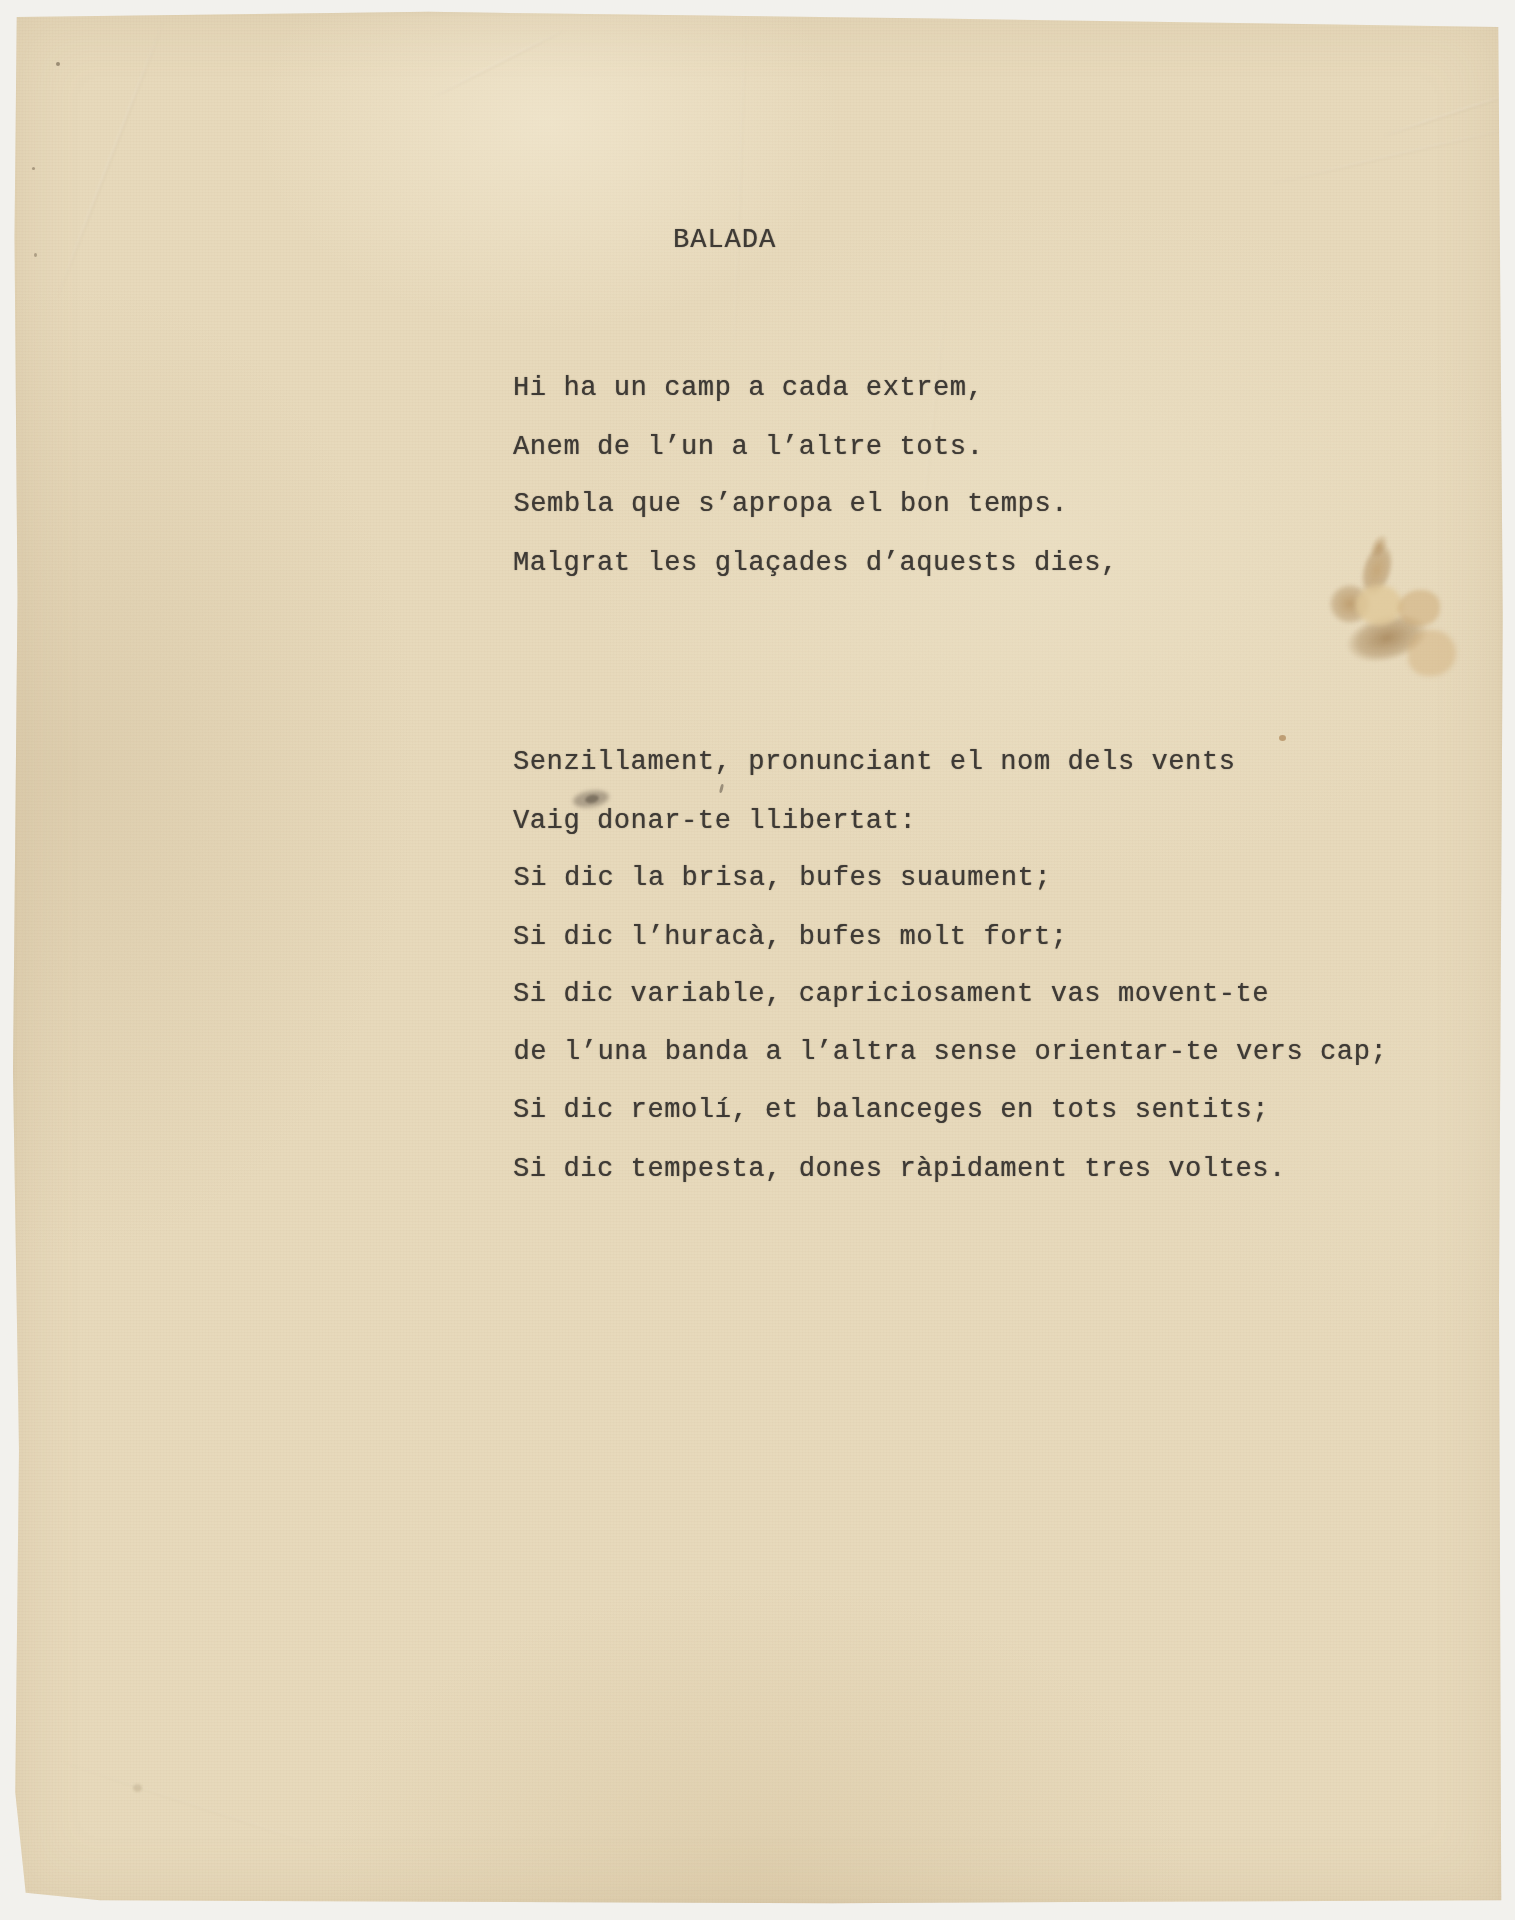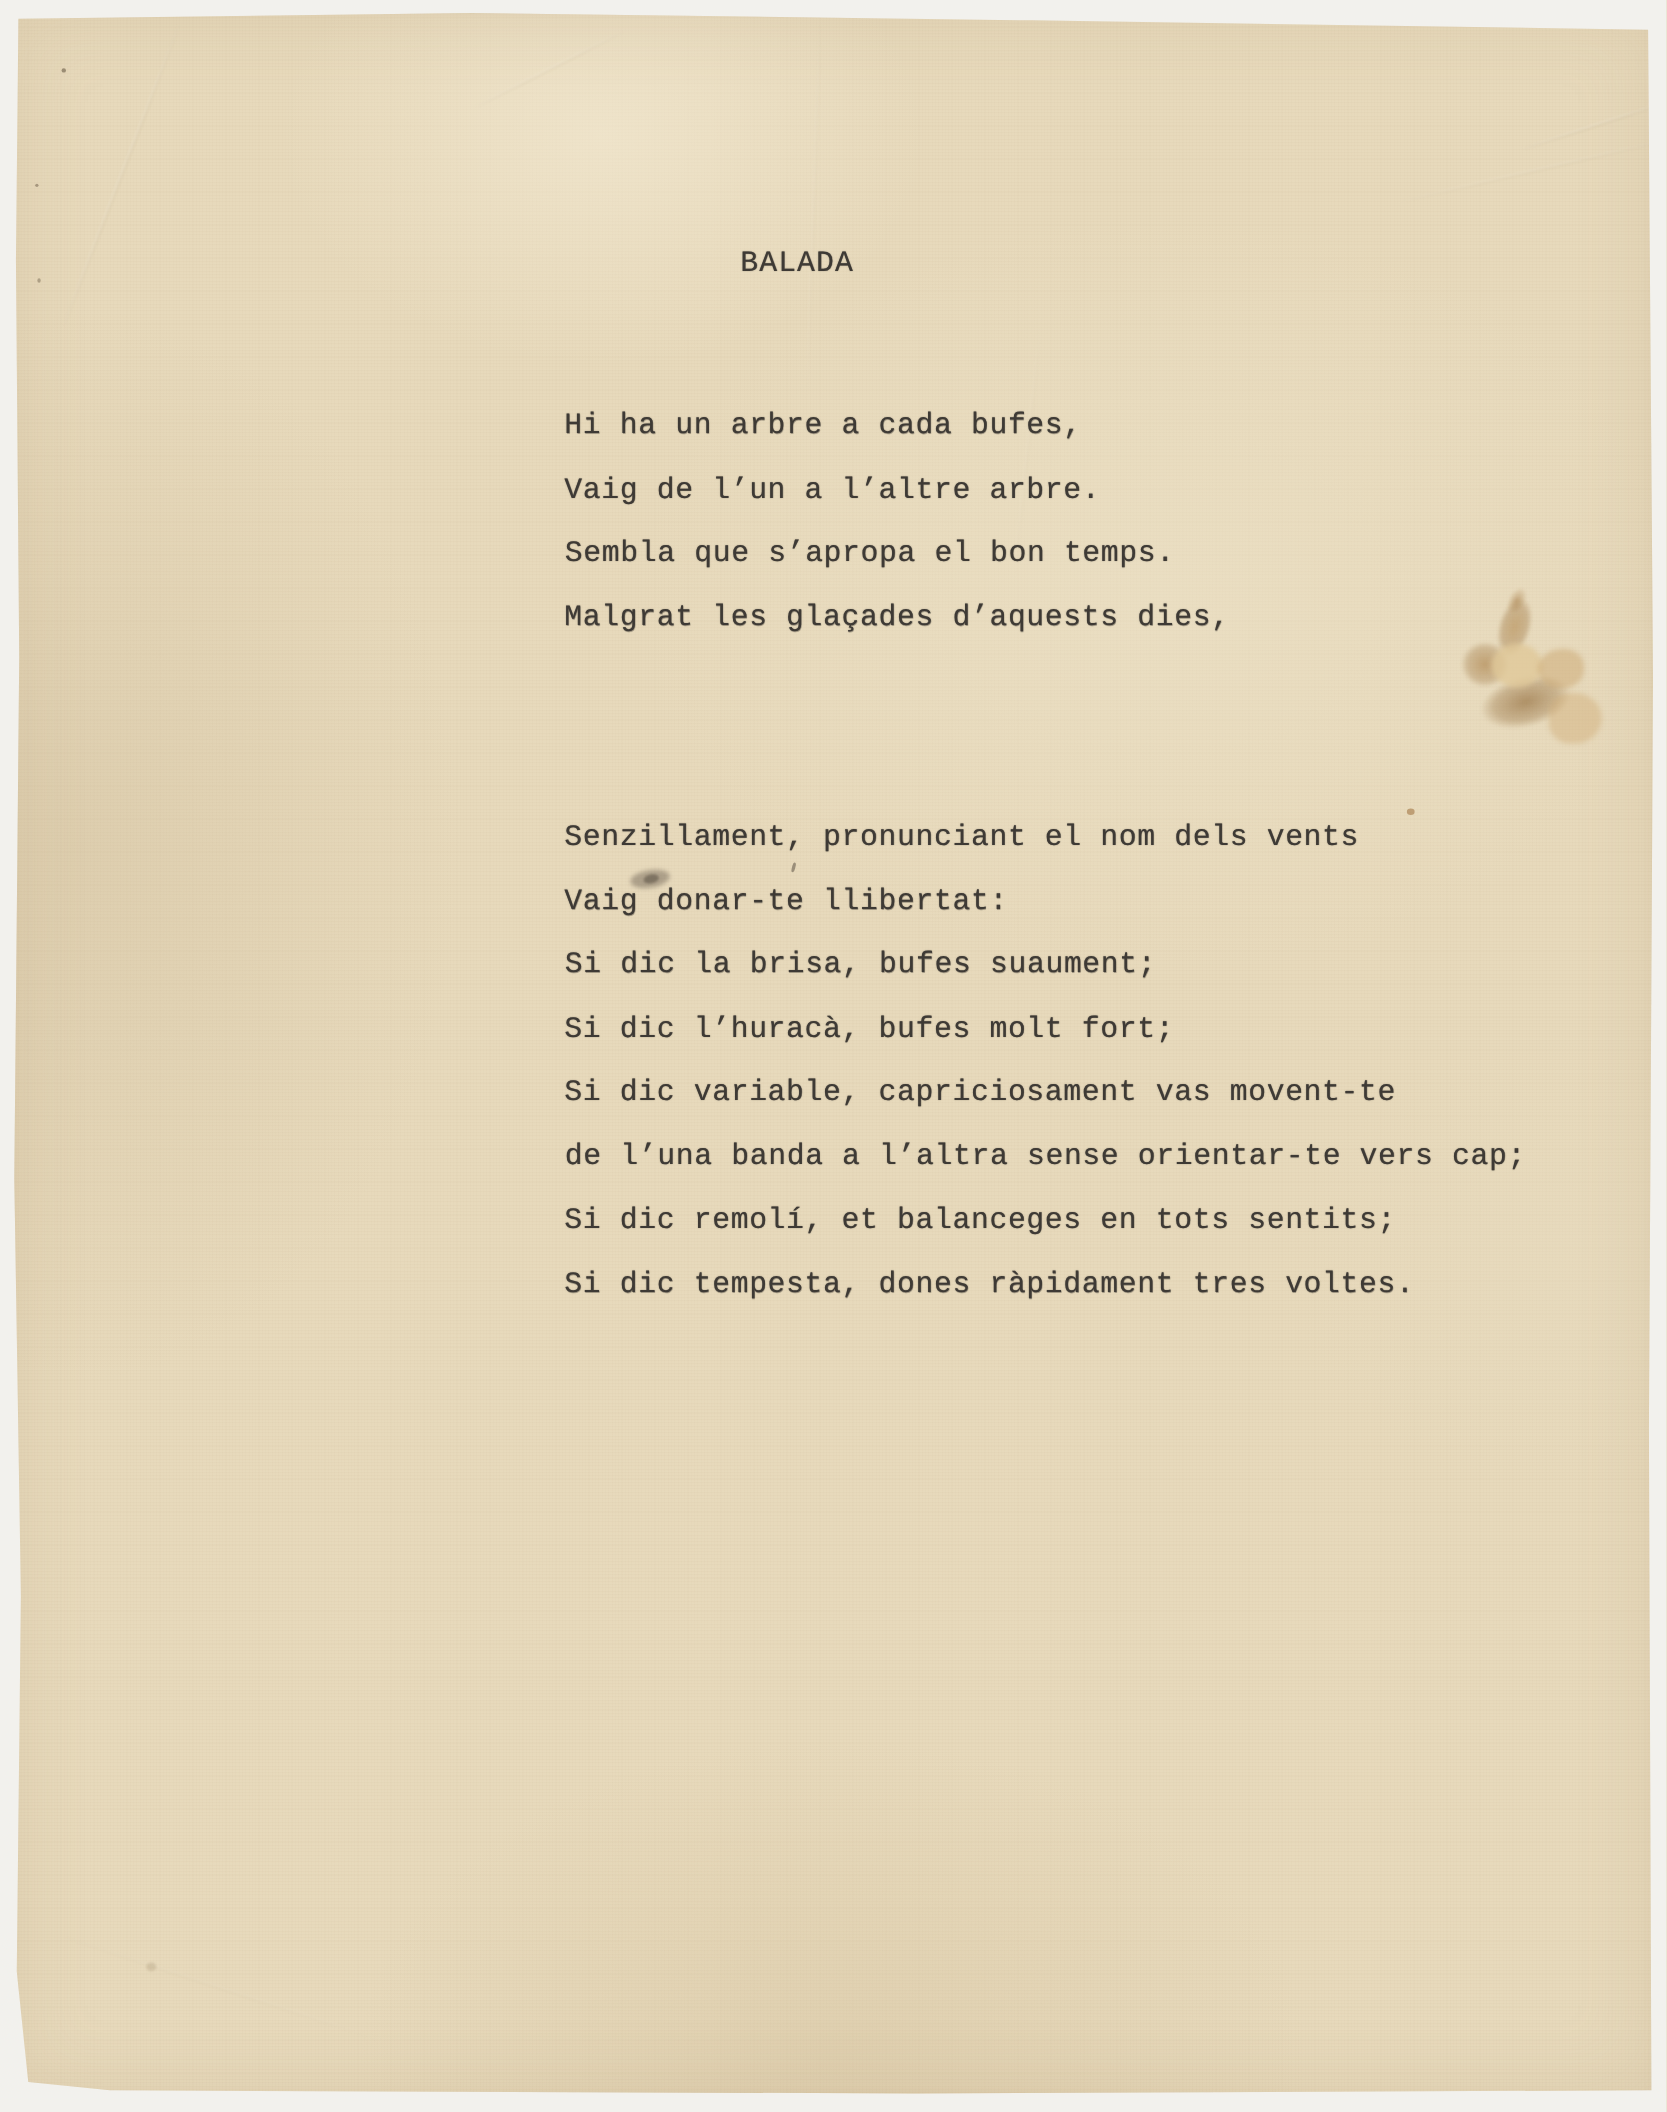--- a/index.html
+++ b/index.html
@@ -111,18 +111,18 @@
     <div class="speck sp2"></div>
     <div class="speck sp3"></div>
     <div class="speck sp4"></div>
     <div class="speck sp5"></div>
     <div class="speck sp6"></div>
     <div class="smudge"></div>
     <div class="smudge-core"></div>
 
     <h1 class="typed title">BALADA</h1>
 
-    <div class="typed stanza stanza-1"><div class="line">Hi ha un arbre a cada bufes,</div><div class="line">Vaig de l’un a l’altre arbre.</div><div class="line">Sembla que s’apropa el bon temps.</div><div class="line">Malgrat les glaçades d’aquests dies,</div></div>
+    <div class="typed stanza stanza-1"><div class="line">Hi ha un camp a cada extrem,</div><div class="line">Anem de l’un a l’altre tots.</div><div class="line">Sembla que s’apropa el bon temps.</div><div class="line">Malgrat les glaçades d’aquests dies,</div></div>
 
     <div class="typed stanza stanza-2"><div class="line">Senzillament, pronunciant el nom dels vents</div><div class="line">Vaig donar-te llibertat:</div><div class="line">Si dic la brisa, bufes suaument;</div><div class="line">Si dic l’huracà, bufes molt fort;</div><div class="line">Si dic variable, capriciosament vas movent-te</div><div class="line">de l’una banda a l’altra sense orientar-te vers cap;</div><div class="line">Si dic remolí, et balanceges en tots sentits;</div><div class="line">Si dic tempesta, dones ràpidament tres voltes.</div></div>
 
   </div>
 </div>
 
 </body></html>

